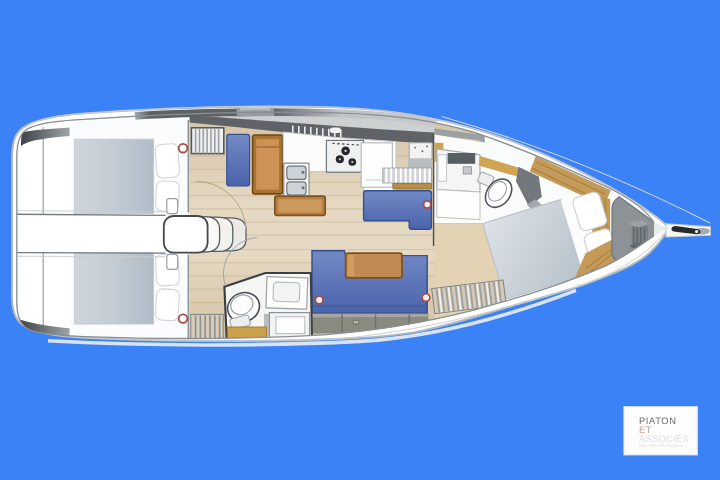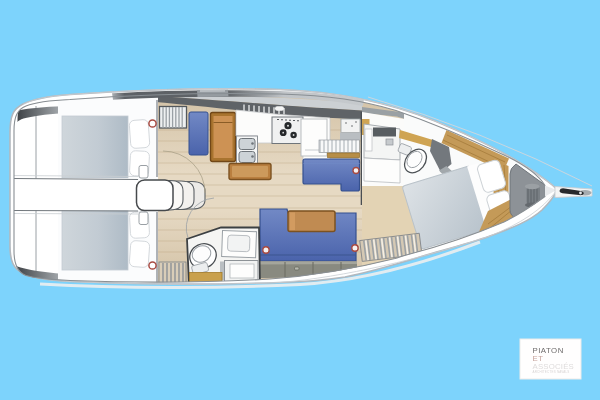--- a/index.html
+++ b/index.html
@@ -1,17 +1,17 @@
 <!DOCTYPE html>
 <html><head>
 <meta charset="utf-8">
 <style>
 html,body{margin:0;padding:0;background:#ffffff;width:600px;height:400px;overflow:hidden;
 font-family:"Liberation Sans",sans-serif;}
-#page{position:relative;width:600px;height:400px;background:#7dd3fc;}
+#page{position:relative;width:600px;height:400px;background:#3b82f6;}
 </style>
 </head>
 <body>
 <div id="page">
 <svg width="600" height="400" viewBox="0 0 600 400" xmlns="http://www.w3.org/2000/svg">
 <defs>
 <linearGradient id="gFloor" x1="0" y1="0" x2="0" y2="1">
  <stop offset="0" stop-color="#d3c2a6"></stop>
  <stop offset="0.42" stop-color="#e6d9c3"></stop>
  <stop offset="0.62" stop-color="#e6d9c3"></stop>

